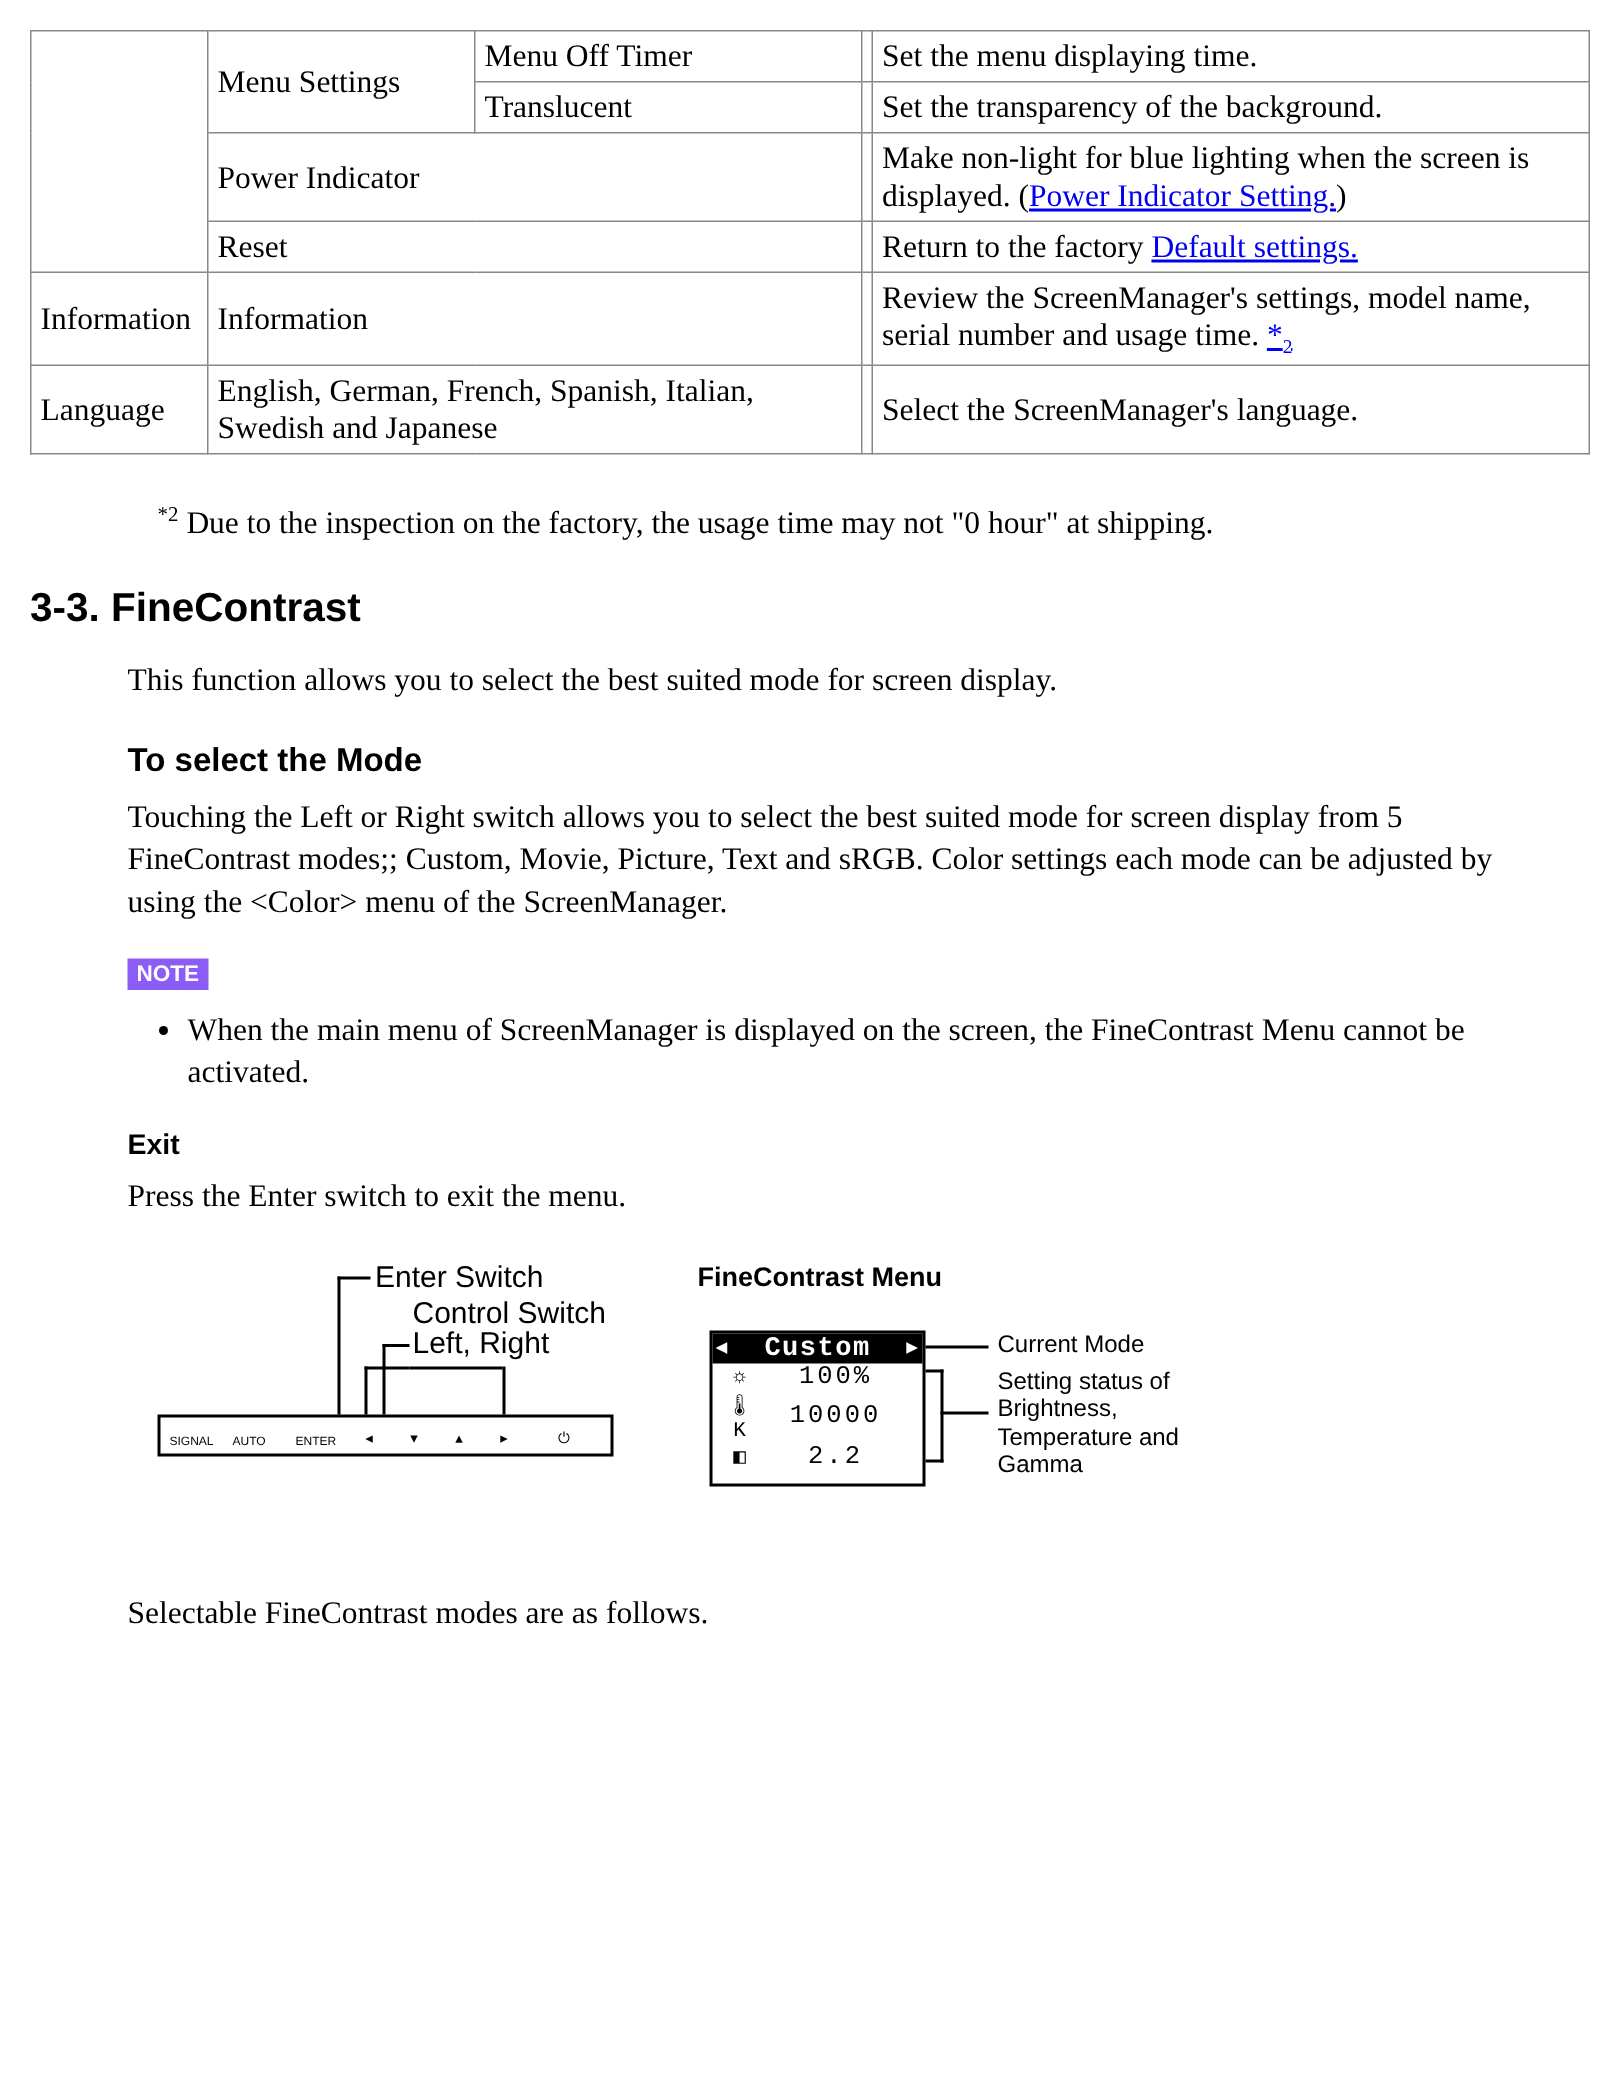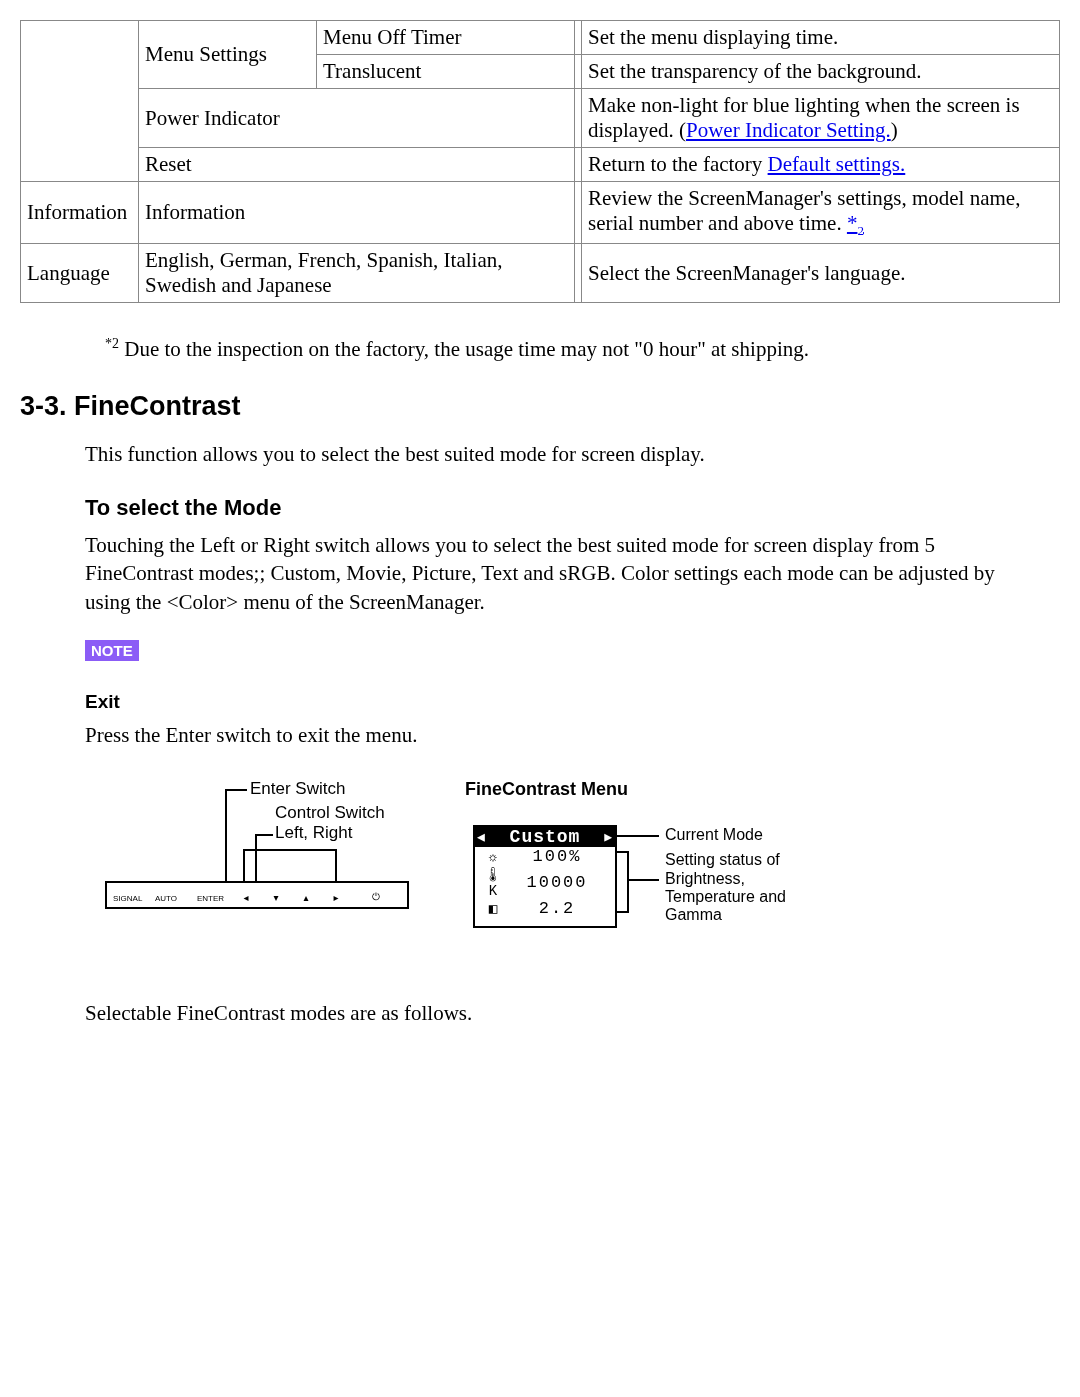--- a/index.html
+++ b/index.html
@@ -126,21 +126,21 @@
     bottom: 6px;
     text-align: center;
     width: 12px;
   }
   .lead-line {
     position: absolute;
     background: #000;
   }
   .lbl {
     position: absolute;
-    font-size: 17px;
+    font-size: 20px;
     white-space: nowrap;
   }
   
   .right-diagram {
     position: relative;
     width: 420px;
     height: 190px;
     font-family: Arial, Helvetica, sans-serif;
   }
   .fc-title {
@@ -241,21 +241,21 @@
     <td class="narrow-gap"></td>
     <td>
       <span>Return to the factory </span><a href="#" class="blue">Default settings.</a>
     </td>
   </tr>
   <tr>
     <td>Information</td>
     <td colspan="2">Information</td>
     <td class="narrow-gap"></td>
     <td>
-      <span>Review the ScreenManager's settings, model name, serial number and above time. </span><a href="#" class="blue"><span>*</span><span class="sub">2</span></a>
+      <span>Review the ScreenManager's settings, model name, serial number and usage time. </span><a href="#" class="blue"><span>*</span><span class="sub">2</span></a>
     </td>
   </tr>
   <tr>
     <td>Language</td>
     <td colspan="2">English, German, French, Spanish, Italian, Swedish and Japanese</td>
     <td class="narrow-gap"></td>
     <td>Select the ScreenManager's language.</td>
   </tr>
 </tbody>
   </table>
@@ -268,20 +268,23 @@
 
 <h2 class="section-title">3-3. FineContrast</h2>
 
 <div class="body-block">
   <p class="para">This function allows you to select the best suited mode for screen display.</p>
 
   <h3 class="subhead">To select the Mode</h3>
   <p class="para">Touching the Left or Right switch allows you to select the best suited mode for screen display from 5 FineContrast modes;; Custom, Movie, Picture, Text and sRGB. Color settings each mode can be adjusted by using the &lt;Color&gt; menu of the ScreenManager.</p>
 
   <div class="note-label">NOTE</div>
+  <ul class="bullets">
+    <li>When the main menu of ScreenManager is displayed on the screen, the FineContrast Menu cannot be activated.</li>
+  </ul>
 
   <h4 class="minihead">Exit</h4>
   <p class="para">Press the Enter switch to exit the menu.</p>
 
   
   <div class="diagram-row">
 
     <div class="diagram">
       <div class="panel-box">
 

